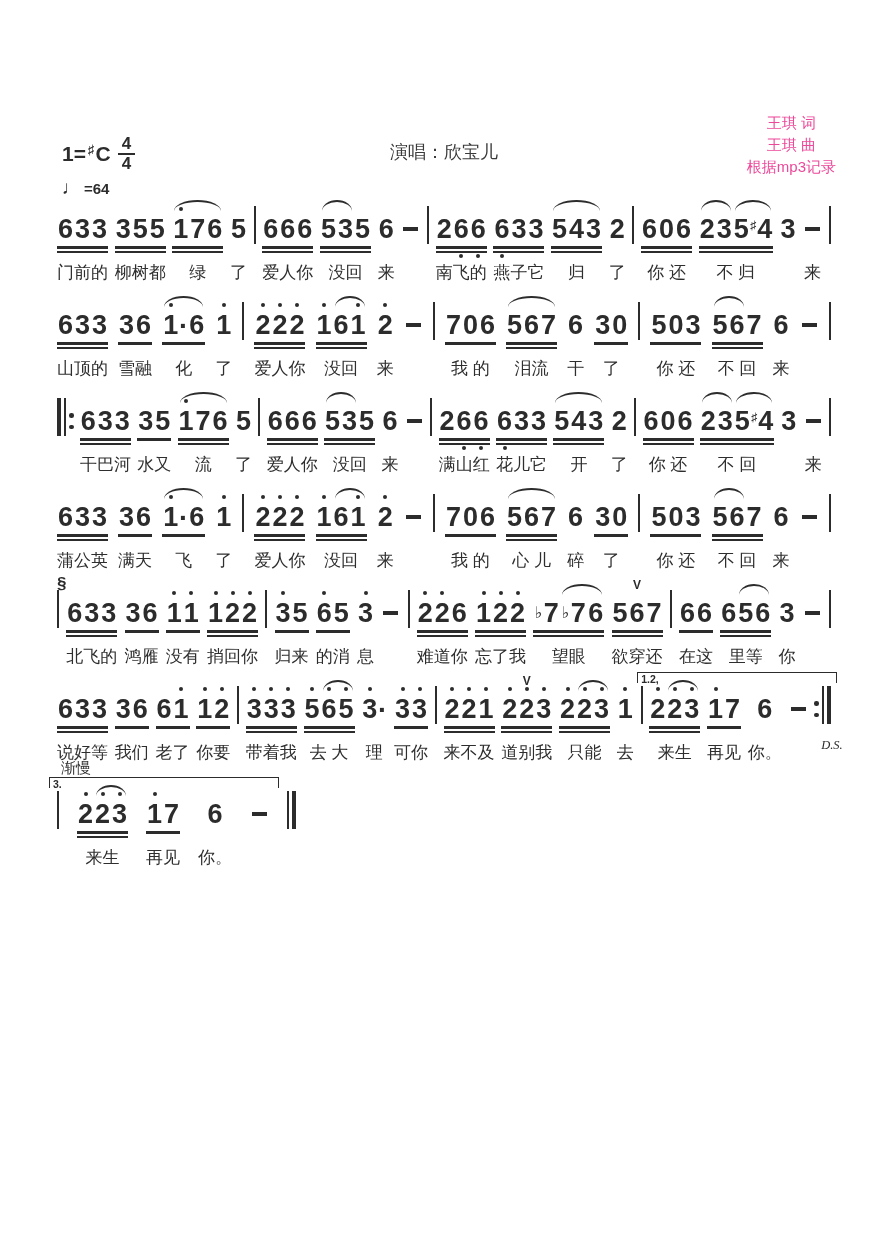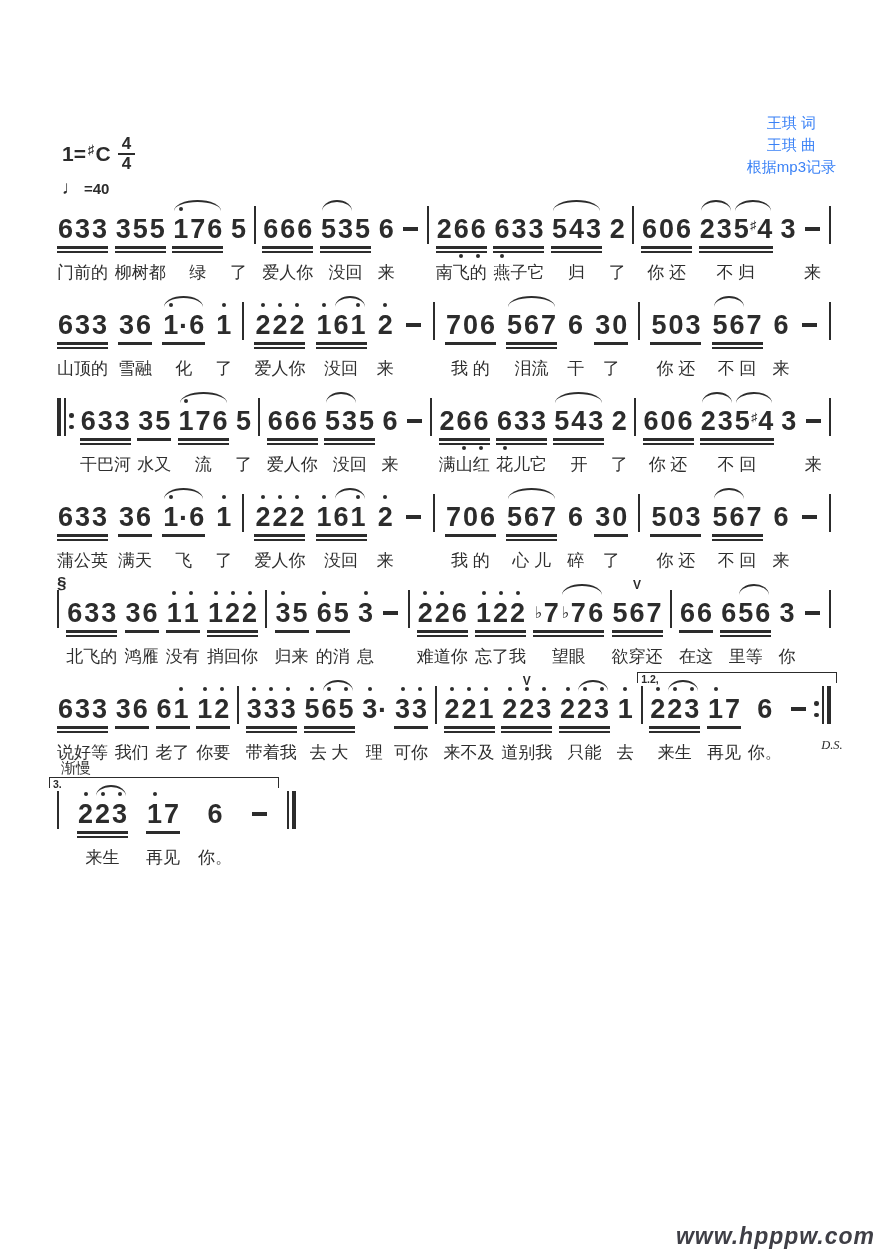--- a/index.html
+++ b/index.html
@@ -2,21 +2,21 @@
 <html><head>
 <meta charset="utf-8">
 <style>
   :root{ --ink:#2c2c2c; }
   html,body{margin:0;padding:0;}
   body{background:#e8e8e8;font-family:"Liberation Sans","DejaVu Sans",sans-serif;color:var(--ink);}
   .page{position:relative;width:888px;height:1257px;background:#ffffff;margin:0 auto;overflow:hidden;}
 
   .title{position:absolute;top:90px;left:0;right:0;text-align:center;font-size:34px;font-weight:700;letter-spacing:2px;color:#333;}
   .performer{position:absolute;top:140px;left:0;right:0;text-align:center;font-size:18px;color:#3a3a3a;}
-  .credits{position:absolute;top:112px;right:52px;text-align:center;font-size:15px;line-height:22px;color:#3b82f6;}
+  .credits{position:absolute;top:112px;right:52px;text-align:center;font-size:15px;line-height:22px;color:#ec4899;}
   .keysig{position:absolute;top:136px;left:62px;font-size:21px;font-weight:600;display:flex;align-items:center;}
   .keysig sup{font-size:13px;vertical-align:super;margin:0 1px 10px 2px;display:inline-block;}
   .frac{display:inline-flex;flex-direction:column;align-items:center;margin-left:7px;font-size:17px;font-weight:700;line-height:16px;}
   .frac .num{border-bottom:2px solid var(--ink);padding:0 4px 1px;}
   .frac .den{padding:1px 4px 0;}
   .tempo{position:absolute;top:177px;left:62px;font-size:15px;font-weight:600;display:flex;align-items:center;gap:3px;}
   .tempo .nq{font-size:19px;}
 
   .score{position:absolute;top:190px;left:57px;right:57px;}
   .line{display:flex;justify-content:space-between;align-items:flex-start;position:relative;margin-bottom:3px;}
@@ -62,23 +62,24 @@
   </div>
   <div class="keysig">
     <span>1=</span>
       <sup>♯</sup>
       <span>C</span>
     <span class="frac">
       <span class="num">4</span>
       <span class="den">4</span>
     </span>
   </div>
+  <div class="performer">演唱：欣宝儿</div>
   <div class="tempo">
     <span class="nq">♩</span>
-    <span>=40</span>
+    <span>=64</span>
   </div>
 
   <div class="score">
       <div class="line">
         <div class="cell group">
           <div class="nr" style="width: 51px;">
             <span class="d" style="width: 17px;">
               <span class="dg">6</span>
             </span>
             <span class="d" style="width: 17px;">
@@ -1606,14 +1607,13 @@
         <div class="cell sym">
           <div class="symr">
             <i class="vl"></i>
             <i class="vl thick"></i>
           </div>
           <div class="lyr"></div>
         </div>
       </div>
     </div>
 
-  <div class="watermark">www.hpppw.com</div>
 </div>
 
 </body></html>

